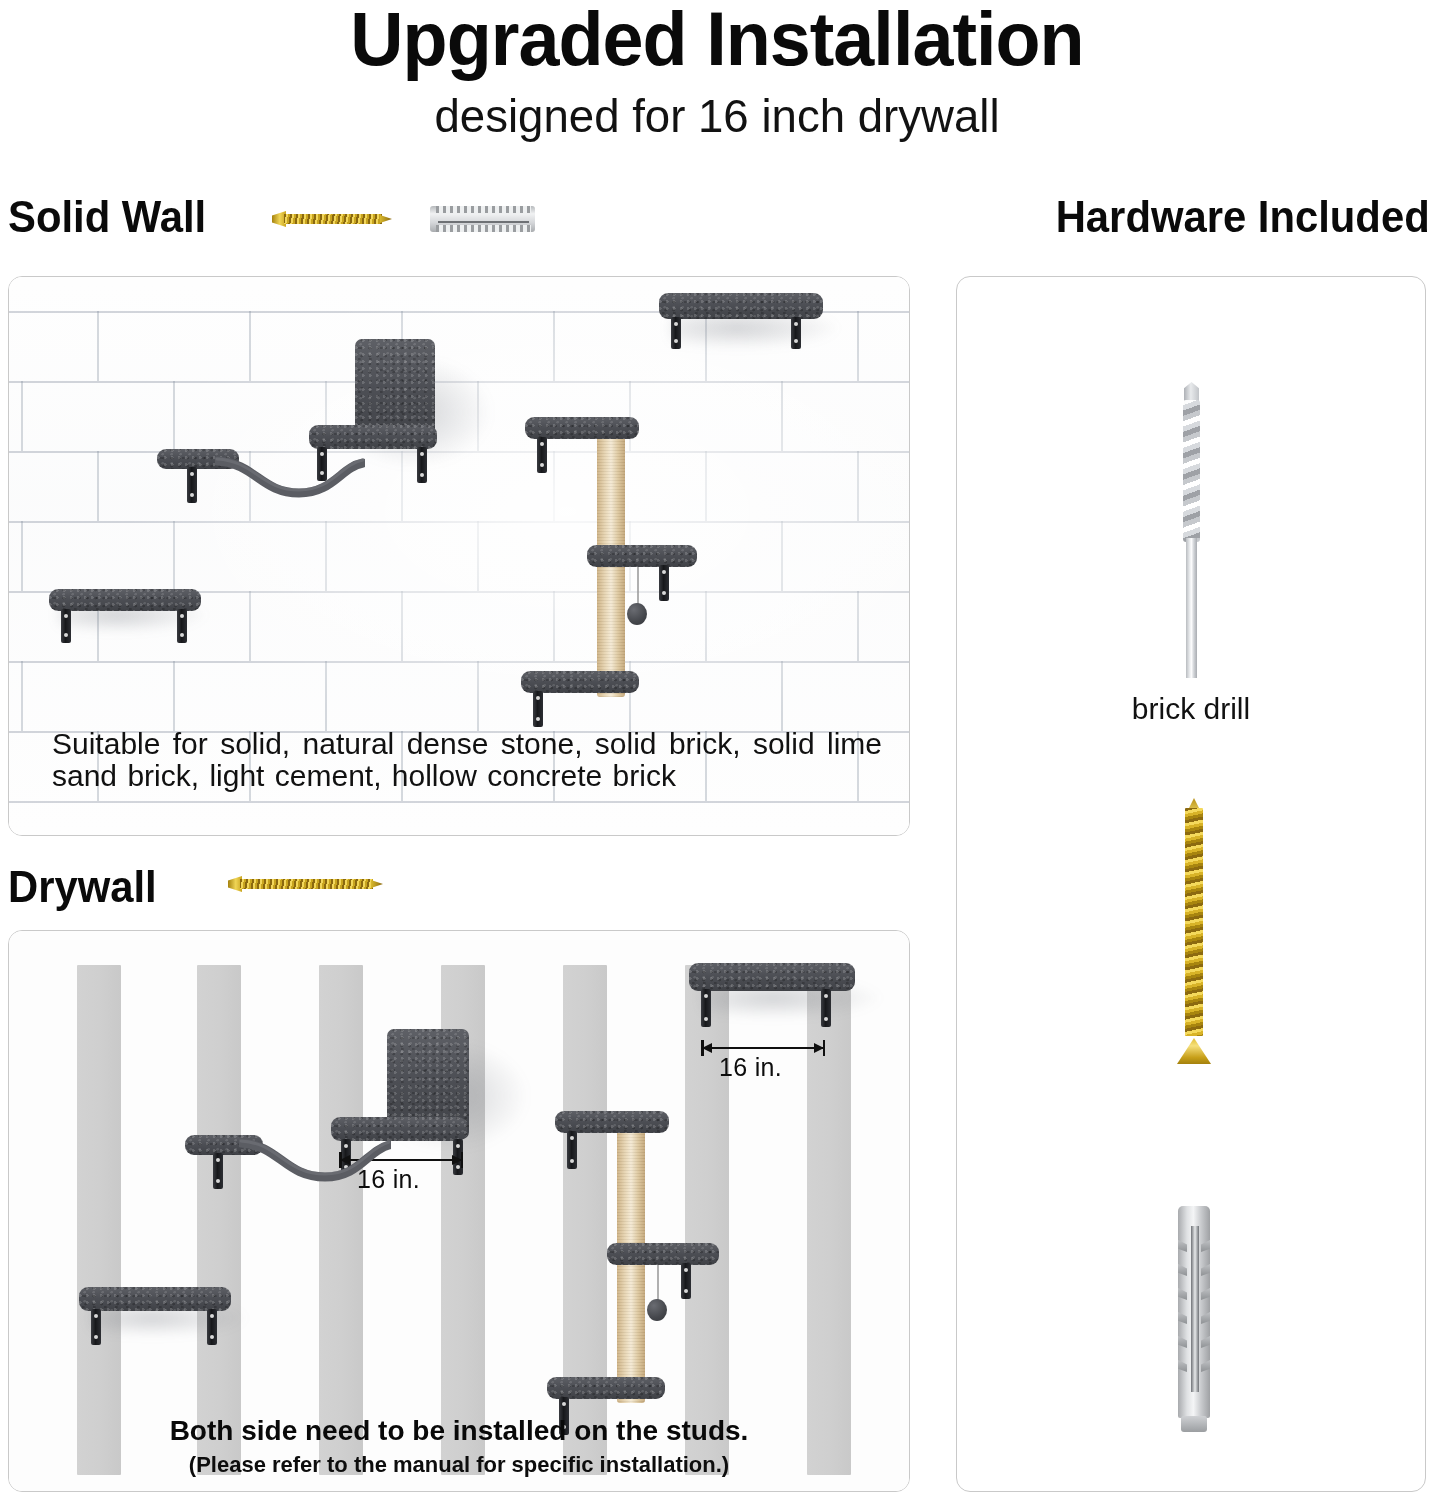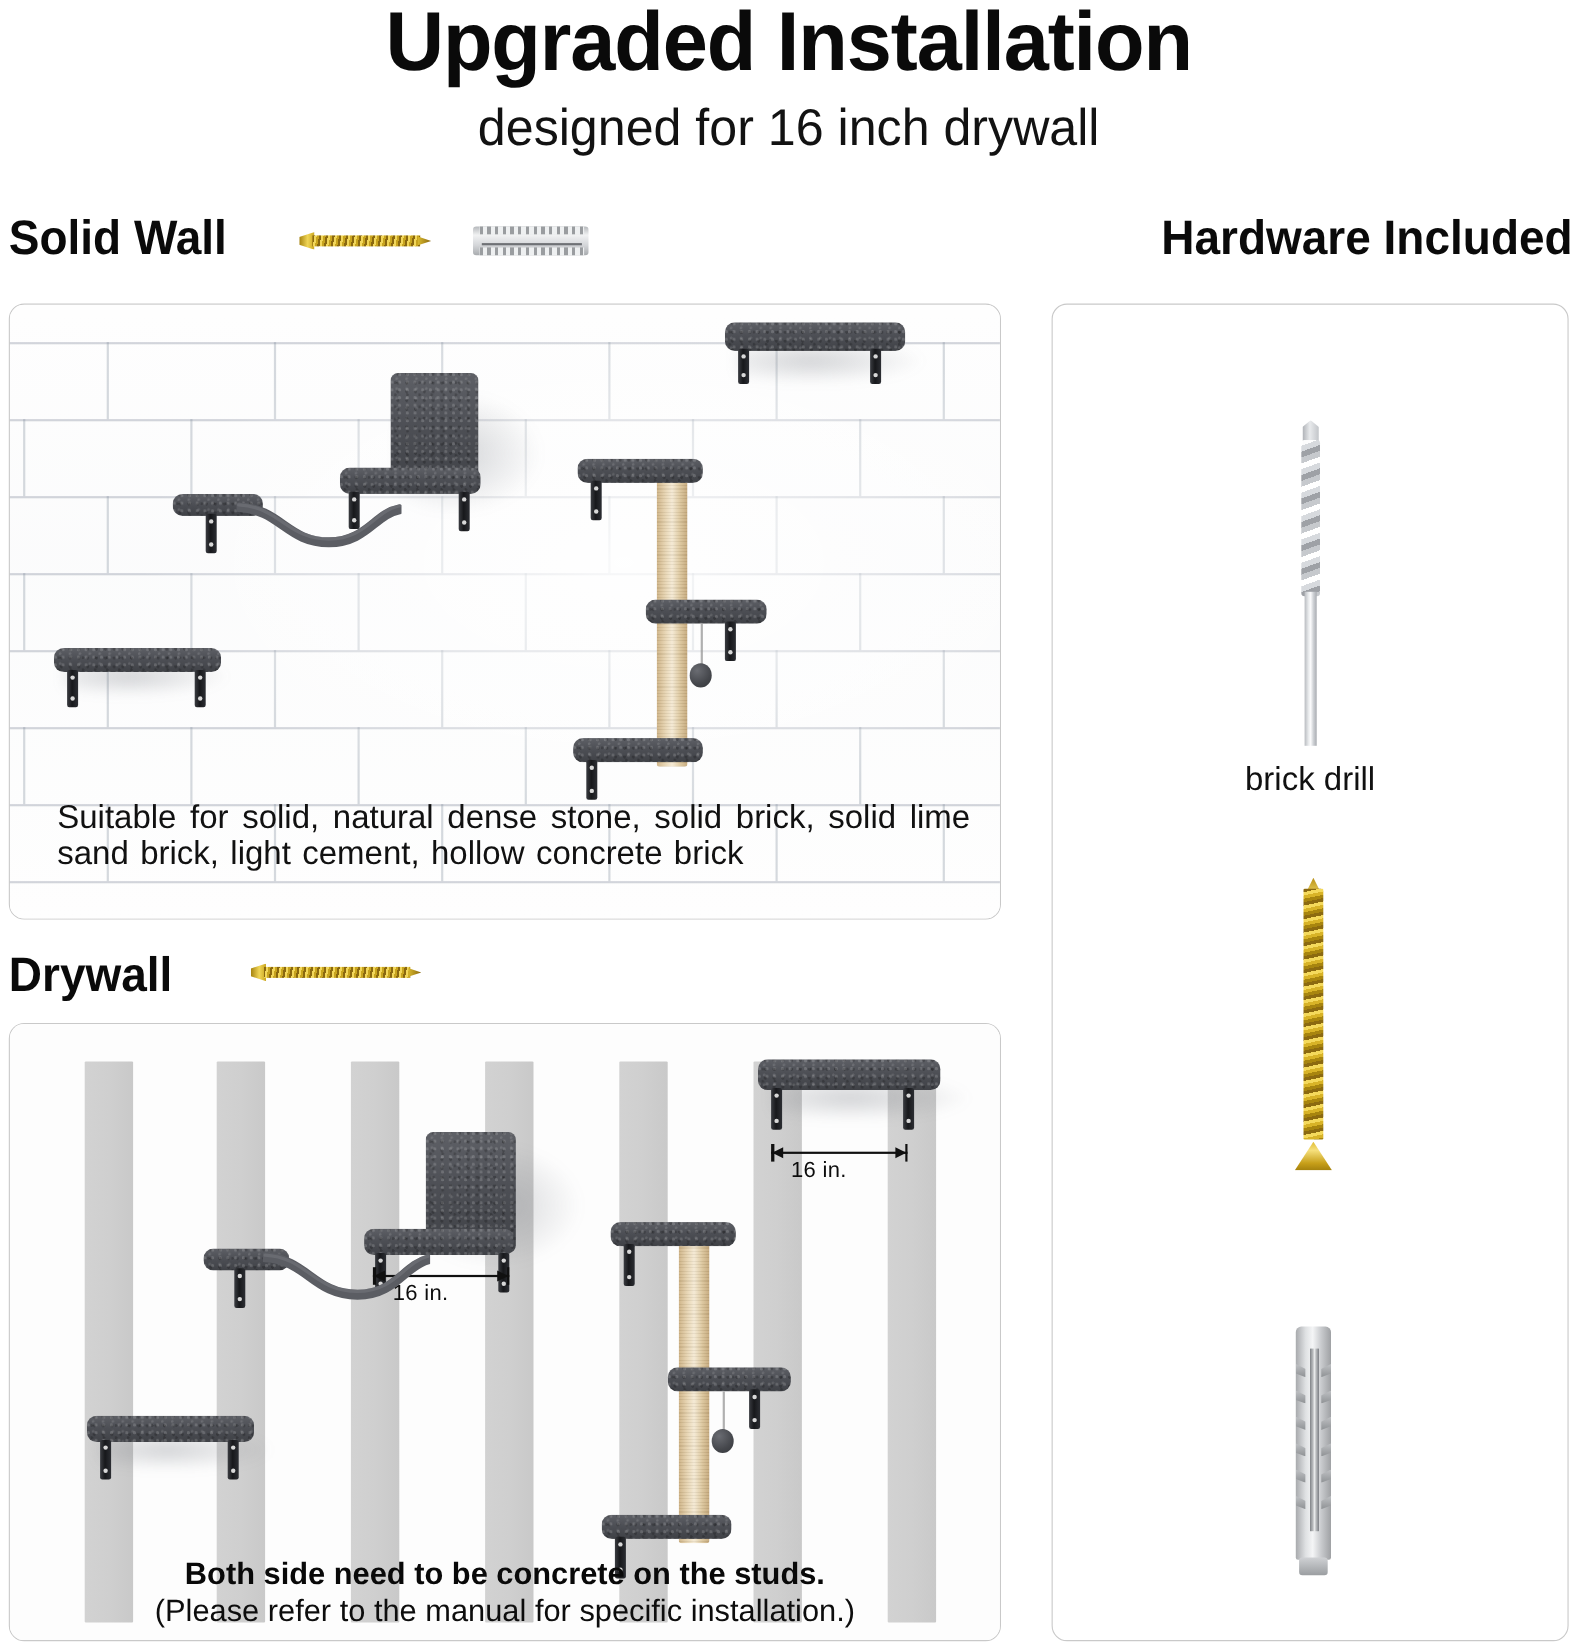--- a/index.html
+++ b/index.html
@@ -135,36 +135,36 @@
   }
   .dim::before{left:0;}
   .dim::after{right:0;}
   .dim-arrow-l,.dim-arrow-r{
     position:absolute;top:-4px;width:0;height:0;
     border-top:5px solid transparent;border-bottom:5px solid transparent;
   }
   .dim-arrow-l{left:1px;border-right:10px solid #101010;}
   .dim-arrow-r{right:1px;border-left:10px solid #101010;}
   .dim-label{
-    position:absolute;font-size:20px;color:#0d0d0d;white-space:nowrap;
+    position:absolute;font-size:25px;color:#0d0d0d;white-space:nowrap;
     letter-spacing:.3px;
   }
 
   
   .caption-solid{
     position:absolute;left:52px;top:728px;width:830px;
     font-size:30px;line-height:32px;color:#111;
     text-align:justify;text-align-last:left;
     word-spacing:2px;
   }
   .caption-dry{
     position:absolute;left:8px;top:1414px;width:902px;text-align:center;
   }
   .caption-dry .l1{font-size:28px;font-weight:bold;line-height:34px;color:#090909;}
-  .caption-dry .l2{font-size:28px;font-weight:normal;line-height:34px;color:#0d0d0d;}
+  .caption-dry .l2{font-size:22px;font-weight:bold;line-height:34px;color:#0d0d0d;}
 
   
   .drillbit{position:absolute;left:1176px;top:378px;width:30px;height:300px;}
   .drill-shank{
     position:absolute;left:10px;top:160px;width:11px;height:140px;
     background:linear-gradient(90deg,#b9bcc0,#eceef0 35%,#fbfbfc 50%,#cfd2d6 72%,#a9acb1);
   }
   .drill-flute{
     position:absolute;left:7px;top:22px;width:17px;height:142px;
     background:
@@ -437,21 +437,21 @@
   <div class="shelf carpet" style="left:538px;top:446px;width:118px;height:22px;"></div>
   <div class="bracket" style="left:550px;top:466px;height:38px;"></div>
 
   <div class="shelf-shadow" style="left:80px;top:368px;width:158px;height:38px;"></div>
   <div class="shelf carpet" style="left:70px;top:356px;width:152px;height:24px;"></div>
   <div class="bracket" style="left:82px;top:378px;height:36px;"></div>
   <div class="bracket" style="left:198px;top:378px;height:36px;"></div>
 </div>
 
 <div class="caption-dry">
-  <div class="l1">Both side need to be concrete on the studs.</div>
+  <div class="l1">Both side need to be installed on the studs.</div>
   <div class="l2">(Please refer to the manual for specific installation.)</div>
 </div>
 
 <div class="h-hw">Hardware Included</div>
 
 <div class="panel" id="hw-panel"></div>
 
 <div class="drillbit">
   <div class="drill-tip"></div>
   <div class="drill-flute"></div>

